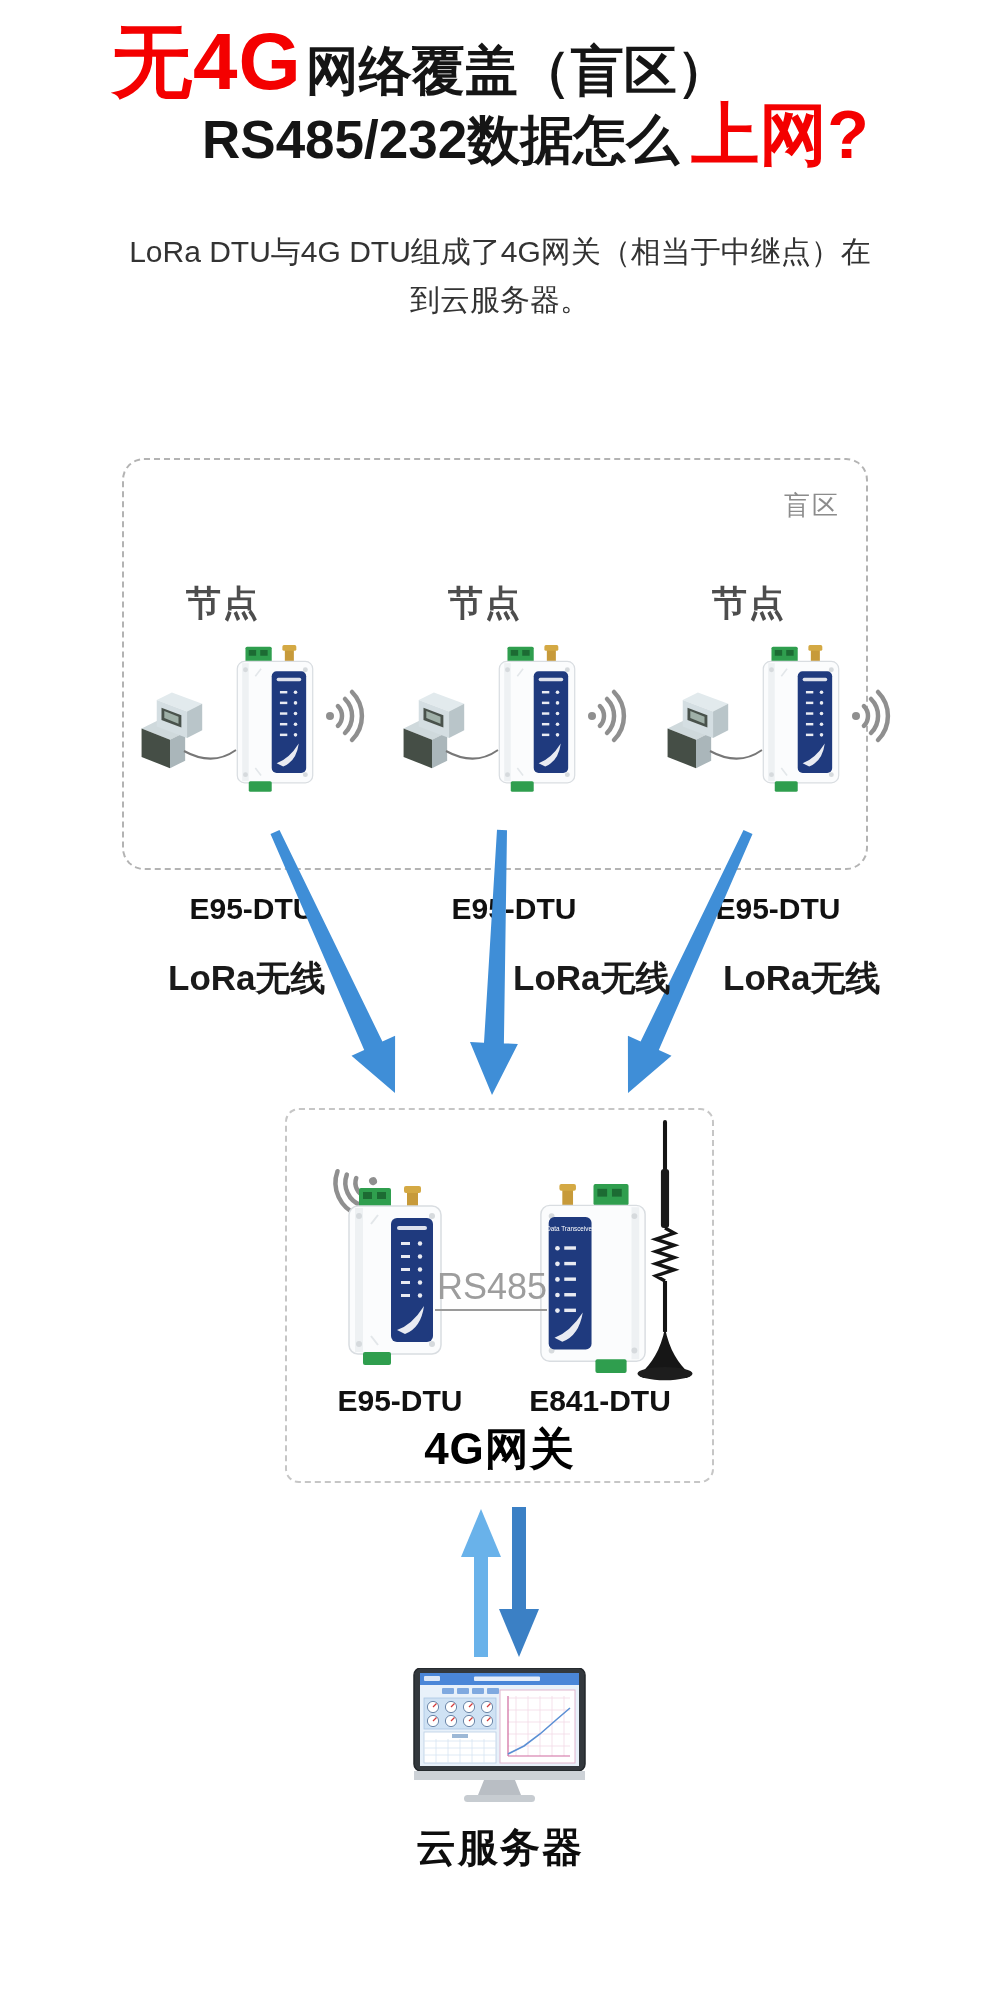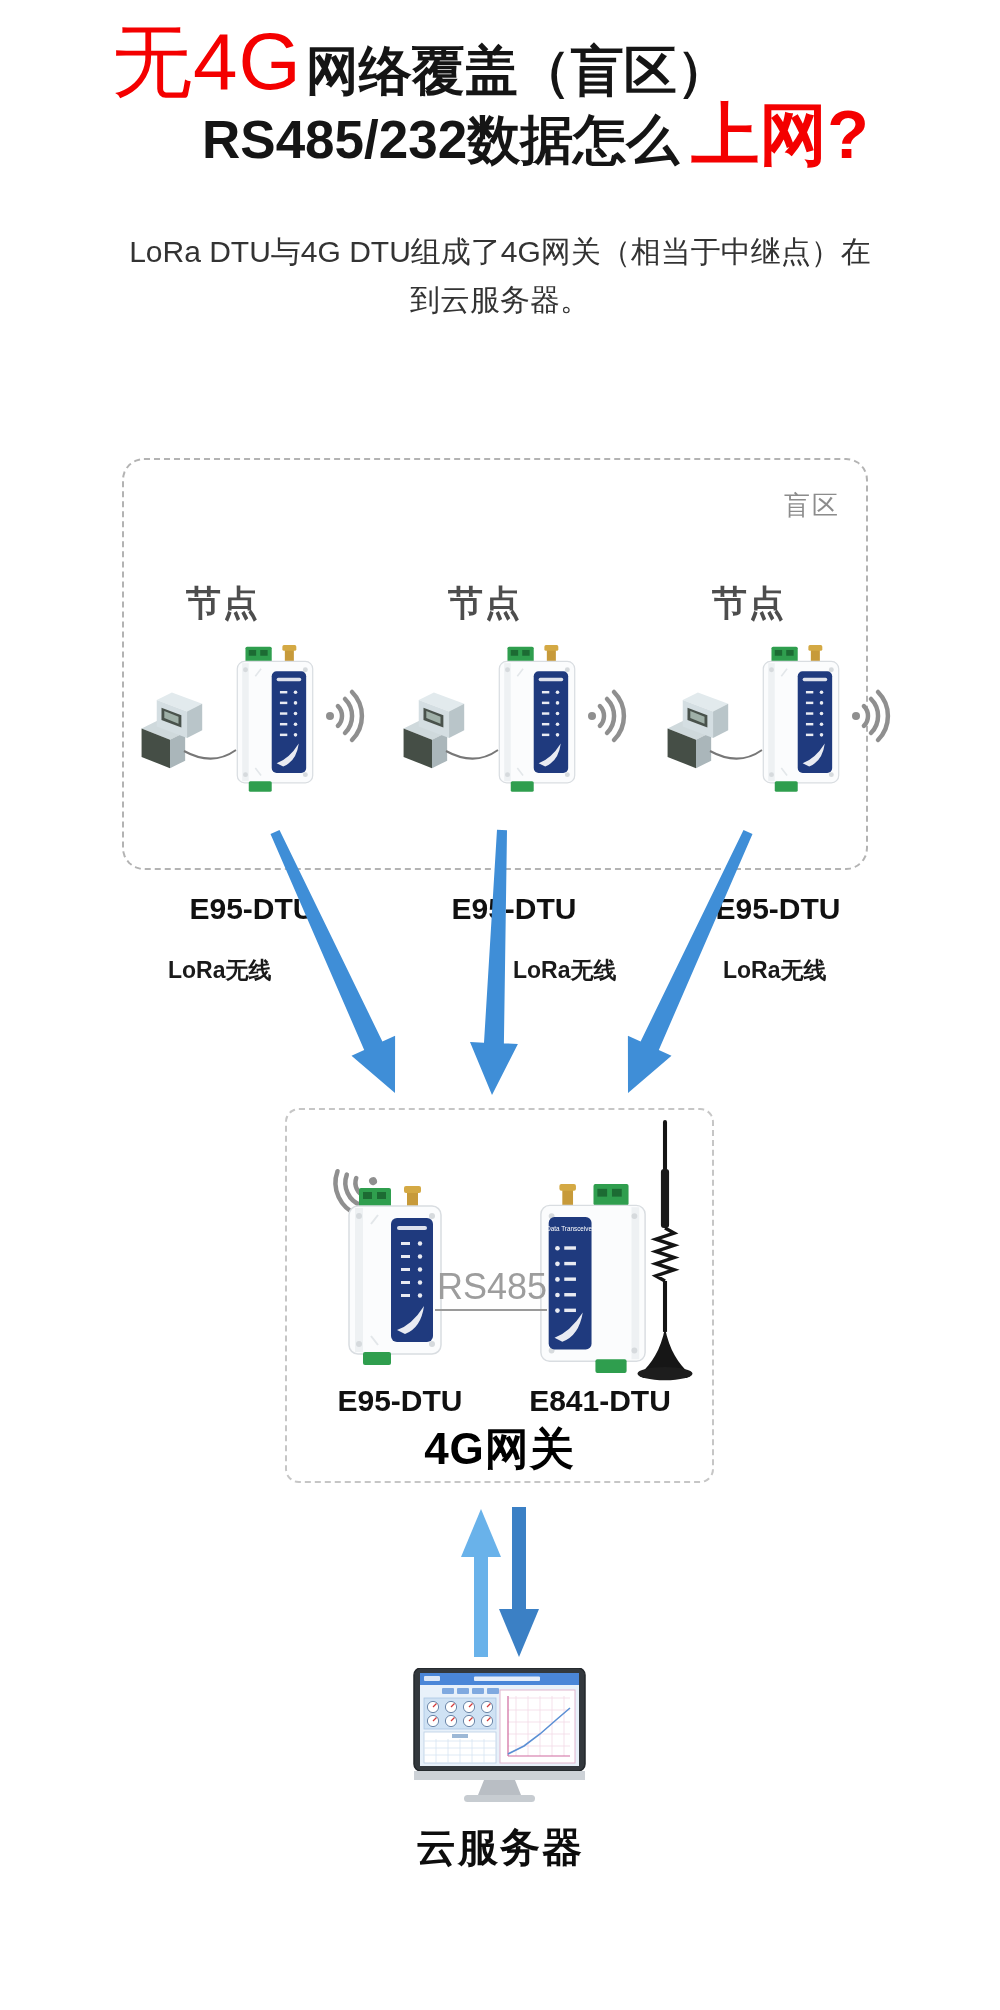--- a/index.html
+++ b/index.html
@@ -2,38 +2,38 @@
 <html><head>
 <meta charset="utf-8">
 <style>
   html,body{margin:0;padding:0;background:#fff;}
   .canvas{
     position:relative;width:1000px;height:2010px;background:#ffffff;overflow:hidden;
     font-family:"Liberation Sans","DejaVu Sans",sans-serif;color:#111;
   }
   
   .title-line1{position:absolute;left:112px;top:22px;display:flex;align-items:baseline;white-space:nowrap;}
-  .title-red-big{font-size:80px;font-weight:400;color:#f40000;letter-spacing:1px;line-height:1;}
+  .title-red-big{font-size:80px;font-weight:700;color:#f40000;letter-spacing:1px;line-height:1;}
   .title-black-1{font-size:53px;font-weight:700;color:#151515;line-height:1;margin-left:4px;}
   .title-line2{position:absolute;left:202px;top:100px;display:flex;align-items:baseline;white-space:nowrap;}
   .title-black-2{font-size:53px;font-weight:700;color:#151515;line-height:1;}
   .title-red-2{font-size:68px;font-weight:800;color:#f40000;line-height:1;margin-left:12px;}
   
   .intro{position:absolute;left:0;right:0;top:228px;text-align:center;font-size:30px;line-height:48px;color:#333;}
   
   .blind-box{position:absolute;left:122px;top:458px;width:746px;height:412px;border:2px dashed #b3b3b3;border-radius:22px;box-sizing:border-box;}
   .blind-tag{position:absolute;right:26px;top:16px;font-size:26px;color:#8c8c8c;letter-spacing:2px;margin-top:12px;}
   .node{position:absolute;width:250px;height:350px;top:120px;}
   .node1{left:10px;} .node2{left:272px;} .node3{left:536px;}
   .node-title{position:absolute;left:52px;top:0;font-size:35px;font-weight:700;color:#4d4d4d;letter-spacing:2px;}
   .node-graphic{position:absolute;left:0;top:58px;width:250px;height:180px;}
   .node-label{position:absolute;left:18px;top:312px;width:200px;text-align:center;font-size:30px;font-weight:600;color:#111;}
   
   .arrows-svg{position:absolute;left:140px;top:820px;width:740px;height:290px;}
-  .lora-label{position:absolute;font-size:23px;font-weight:600;color:#1a1a1a;white-space:nowrap;}
+  .lora-label{position:absolute;font-size:35px;font-weight:600;color:#1a1a1a;white-space:nowrap;}
   .lora-1{left:168px;top:955px;} .lora-2{left:513px;top:955px;} .lora-3{left:723px;top:955px;}
   
   .gw-box{position:absolute;left:285px;top:1108px;width:429px;height:375px;border:2px dashed #c6c6c6;border-radius:14px;box-sizing:border-box;}
   .gw-wifi{position:absolute;left:8px;top:32px;width:100px;height:100px;}
   .gw-e95{position:absolute;left:58px;top:70px;width:100px;height:185px;}
   .gw-e841{position:absolute;left:250px;top:66px;width:112px;height:200px;}
   .gw-ant{position:absolute;left:342px;top:8px;width:72px;height:275px;}
   .bus-label{position:absolute;left:140px;top:156px;width:130px;text-align:center;font-size:36px;color:#9d9d9d;}
   .bus-line{position:absolute;left:148px;top:199px;width:112px;height:2px;background:#9a9a9a;}
   .gw-dev-label{position:absolute;top:274px;font-size:30px;font-weight:600;color:#111;text-align:center;}

